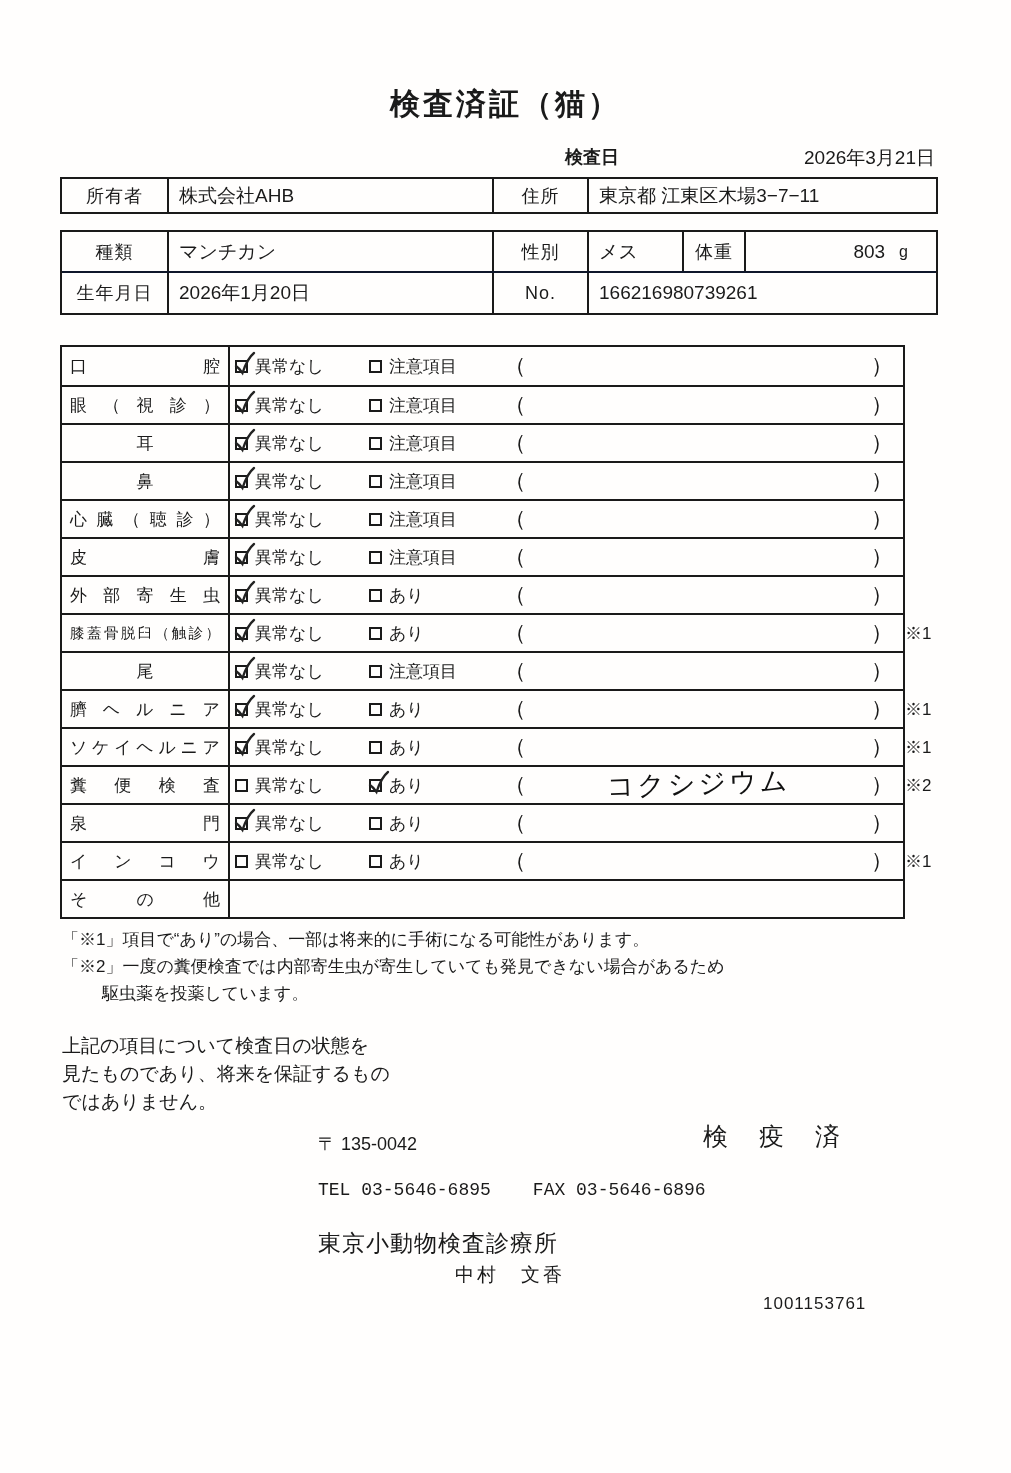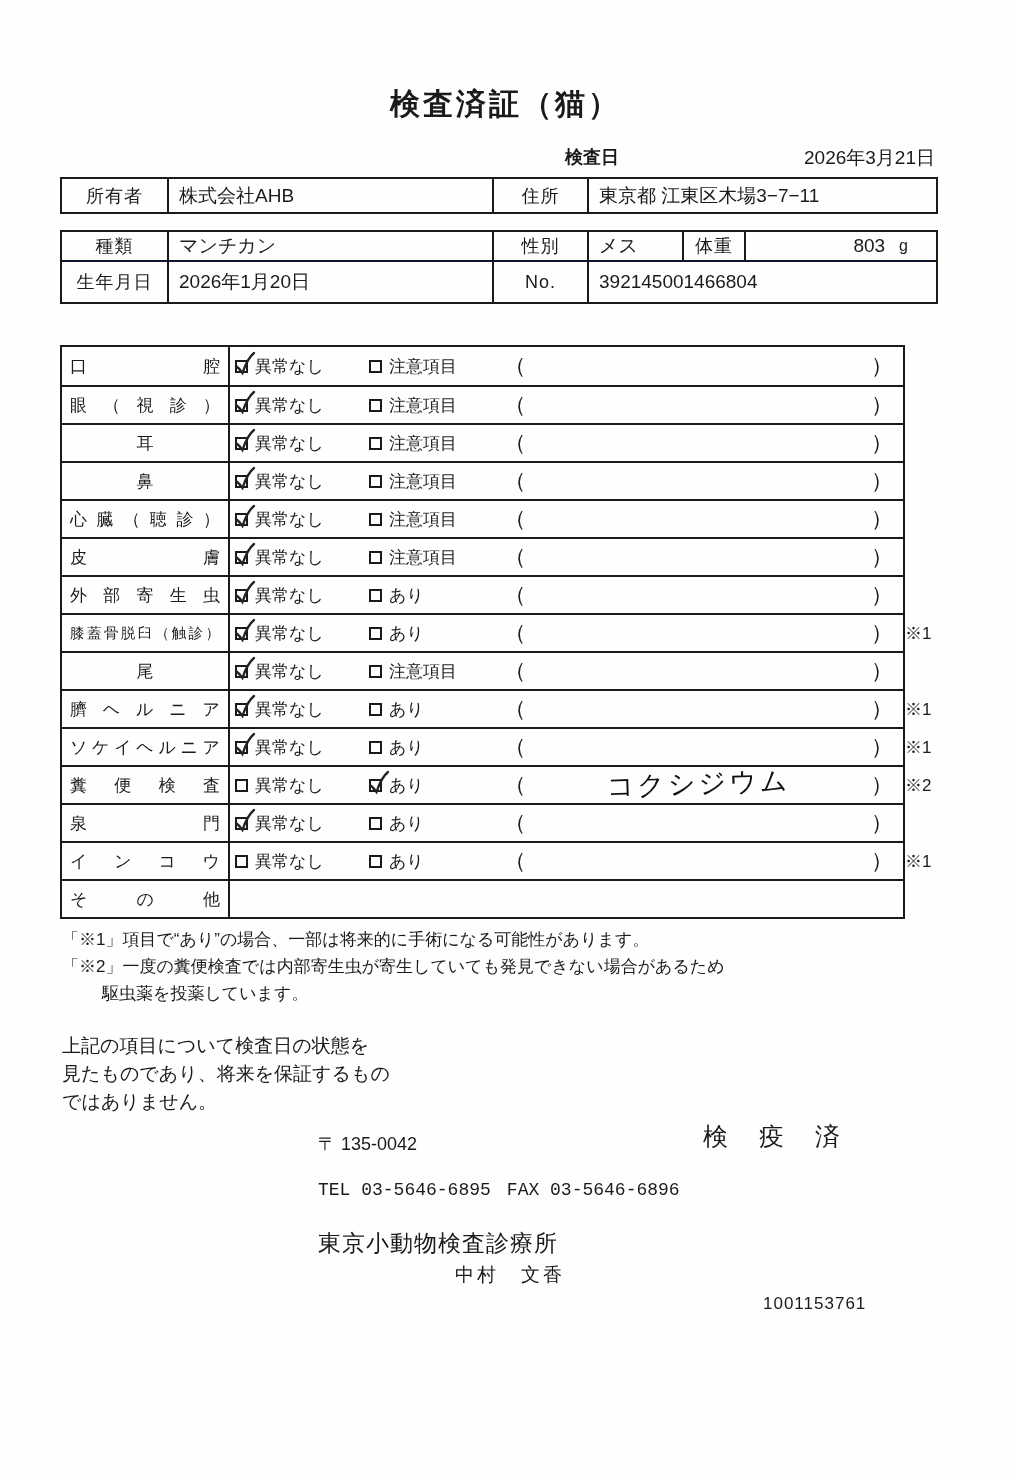--- a/index.html
+++ b/index.html
@@ -17,21 +17,21 @@
     font-size:30px; font-weight:600; letter-spacing:3px;
   }
   .insp-date-label { position:absolute; top:145px; left:565px; font-size:18px;font-weight:bold; }
   .insp-date-value { position:absolute; top:145px; right:76px; font-size:19px; }
 
   
   .dtable { position:absolute; left:60px; width:878px; border:2px solid #1a1a1a; box-sizing:border-box; }
   .owner-table { top:177px; }
   .pet-table { top:230px; }
   .prow { display:grid; }
-  .prow1 { grid-template-columns:105px 325px 95px 95px 62px 1fr; height:28px; }
+  .prow1 { grid-template-columns:105px 325px 95px 95px 62px 1fr; height:39px; }
   .prow2 { grid-template-columns:105px 325px 95px 1fr; height:40px; border-top:2px solid #0f172a; }
   .owner-row { display:grid; grid-template-columns:105px 325px 95px 1fr; height:33px; }
   .cell { display:flex; align-items:center; box-sizing:border-box; font-size:19px; }
   .cell + .cell { border-left:2px solid #1a1a1a; }
   .cell.lab { justify-content:center; letter-spacing:1px; font-size:18px; }
   .cell.val { padding-left:10px; }
   .cell.weight { justify-content:flex-end; padding-right:28px; gap:14px; }
   .cell.weight .unit { font-size:16px; }
 
   .intro { position:absolute; top:317px; left:62px; font-size:17.5px; }
@@ -63,21 +63,21 @@
     text-align:center; font-size:27px; letter-spacing:3px; color:#111;
   }
   .row-mark { position:absolute; right:-42px; top:50%; transform:translateY(-50%); font-size:17px; width:40px; }
 
   
   .notes { position:absolute; top:926px; left:62px; font-size:17px; line-height:27px; }
   .notes .indent { padding-left:40px; }
   .disclaimer { position:absolute; top:1032px; left:62px; font-size:19px; line-height:28px; }
   .stamp { position:absolute; top:1080px; left:703px; font-size:25px; letter-spacing:12px;margin-top:40px; }
   .addr-line { position:absolute; top:1132px; left:318px; font-size:18px; display:flex; gap:40px; }
-  .tel-line { position:absolute; top:1180px; left:318px; font-size:18px; display:flex; gap:16px; font-family:"Liberation Mono", monospace; }
+  .tel-line { position:absolute; top:1180px; left:318px; font-size:18px; display:flex; gap:42px; font-family:"Liberation Mono", monospace; }
   .clinic { position:absolute; top:1228px; left:318px; font-size:23px; letter-spacing:1px; }
   .vet-name { position:absolute; top:1262px; left:455px; font-size:19px; letter-spacing:3px; }
   .serial { position:absolute; top:1294px; left:763px; font-size:17px; letter-spacing:1px; }
 </style>
 </head>
 <body>
 
 <div class="page">
 
   <h1 class="title">検査済証（猫）</h1>
@@ -103,21 +103,21 @@
       <div class="cell lab">体重</div>
       <div class="cell weight">
         <span>803</span>
         <span class="unit">g</span>
       </div>
     </div>
     <div class="prow prow2">
       <div class="cell lab">生年月日</div>
       <div class="cell val">2026年1月20日</div>
       <div class="cell lab">No.</div>
-      <div class="cell val">392145001466804</div>
+      <div class="cell val">166216980739261</div>
     </div>
   </div>
 
 
   <div class="insp-table" id="rows">
   <div class="trow">
     <div class="tcell label">
       <span class="jlabel">
             <span>口</span>
             <span>腔</span>

